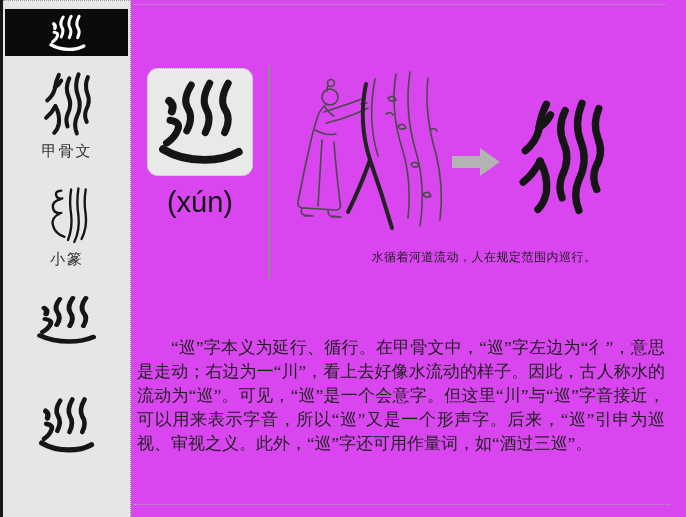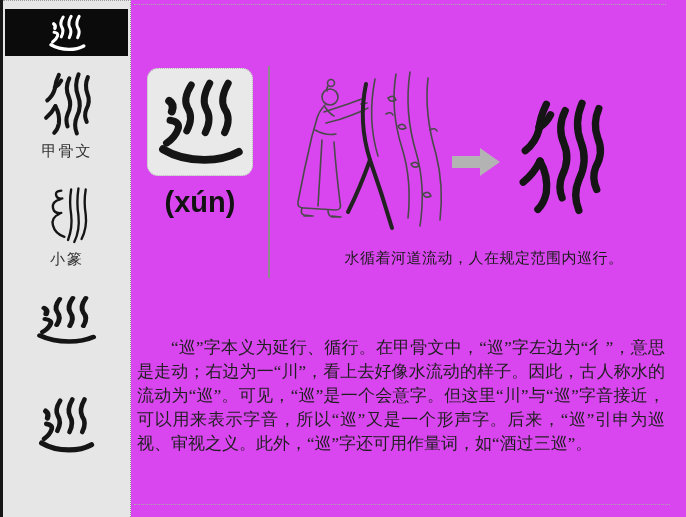--- a/index.html
+++ b/index.html
@@ -29,29 +29,29 @@
   #rule-top{left:134px;top:4px;width:532px;}
   #rule-bottom{left:134px;top:504px;width:536px;}
   
   #char-card{
     position:absolute;left:147px;top:68px;width:106px;height:108px;
     background:#e9e9e9;border:1px dotted #b3b3b3;border-radius:11px;
     box-sizing:border-box;display:flex;align-items:center;justify-content:center;
   }
   #pinyin{
     position:absolute;left:138px;top:186px;width:124px;text-align:center;
-    font-family:"Liberation Sans",sans-serif;font-size:29px;color:#121212;font-weight:bold;
+    font-family:"Liberation Sans",sans-serif;font-size:29px;color:#121212;
   }
   #divider{position:absolute;left:268px;top:66px;width:2px;height:212px;background:#8c8c8c;}
   #illustration{position:absolute;left:278px;top:70px;width:172px;height:168px;}
   #arrow{position:absolute;left:452px;top:146px;width:50px;height:32px;}
   #oracle-big{position:absolute;left:508px;top:96px;width:106px;height:126px;}
   #caption{
     position:absolute;left:286px;top:249px;width:396px;text-align:center;
-    font-size:15px;color:#1c1c1c;letter-spacing:0.5px;
+    font-size:12px;color:#1c1c1c;letter-spacing:0.5px;
   }
   #body-text{
     position:absolute;left:137px;top:336px;width:528px;
     font-size:17px;line-height:24px;text-align:justify;text-indent:2em;color:#1f1f1f;
   }
   svg{display:block;}
   .ink{fill:none;stroke:#151515;stroke-linecap:round;stroke-linejoin:round;}
   .ink-white{fill:none;stroke:#ffffff;stroke-linecap:round;stroke-linejoin:round;}
   .sketch{fill:none;stroke:#4a4a4a;stroke-width:1.6;stroke-linecap:round;stroke-linejoin:round;}
   .sketch-bold{fill:none;stroke:#222222;stroke-width:4;stroke-linecap:round;stroke-linejoin:round;}

